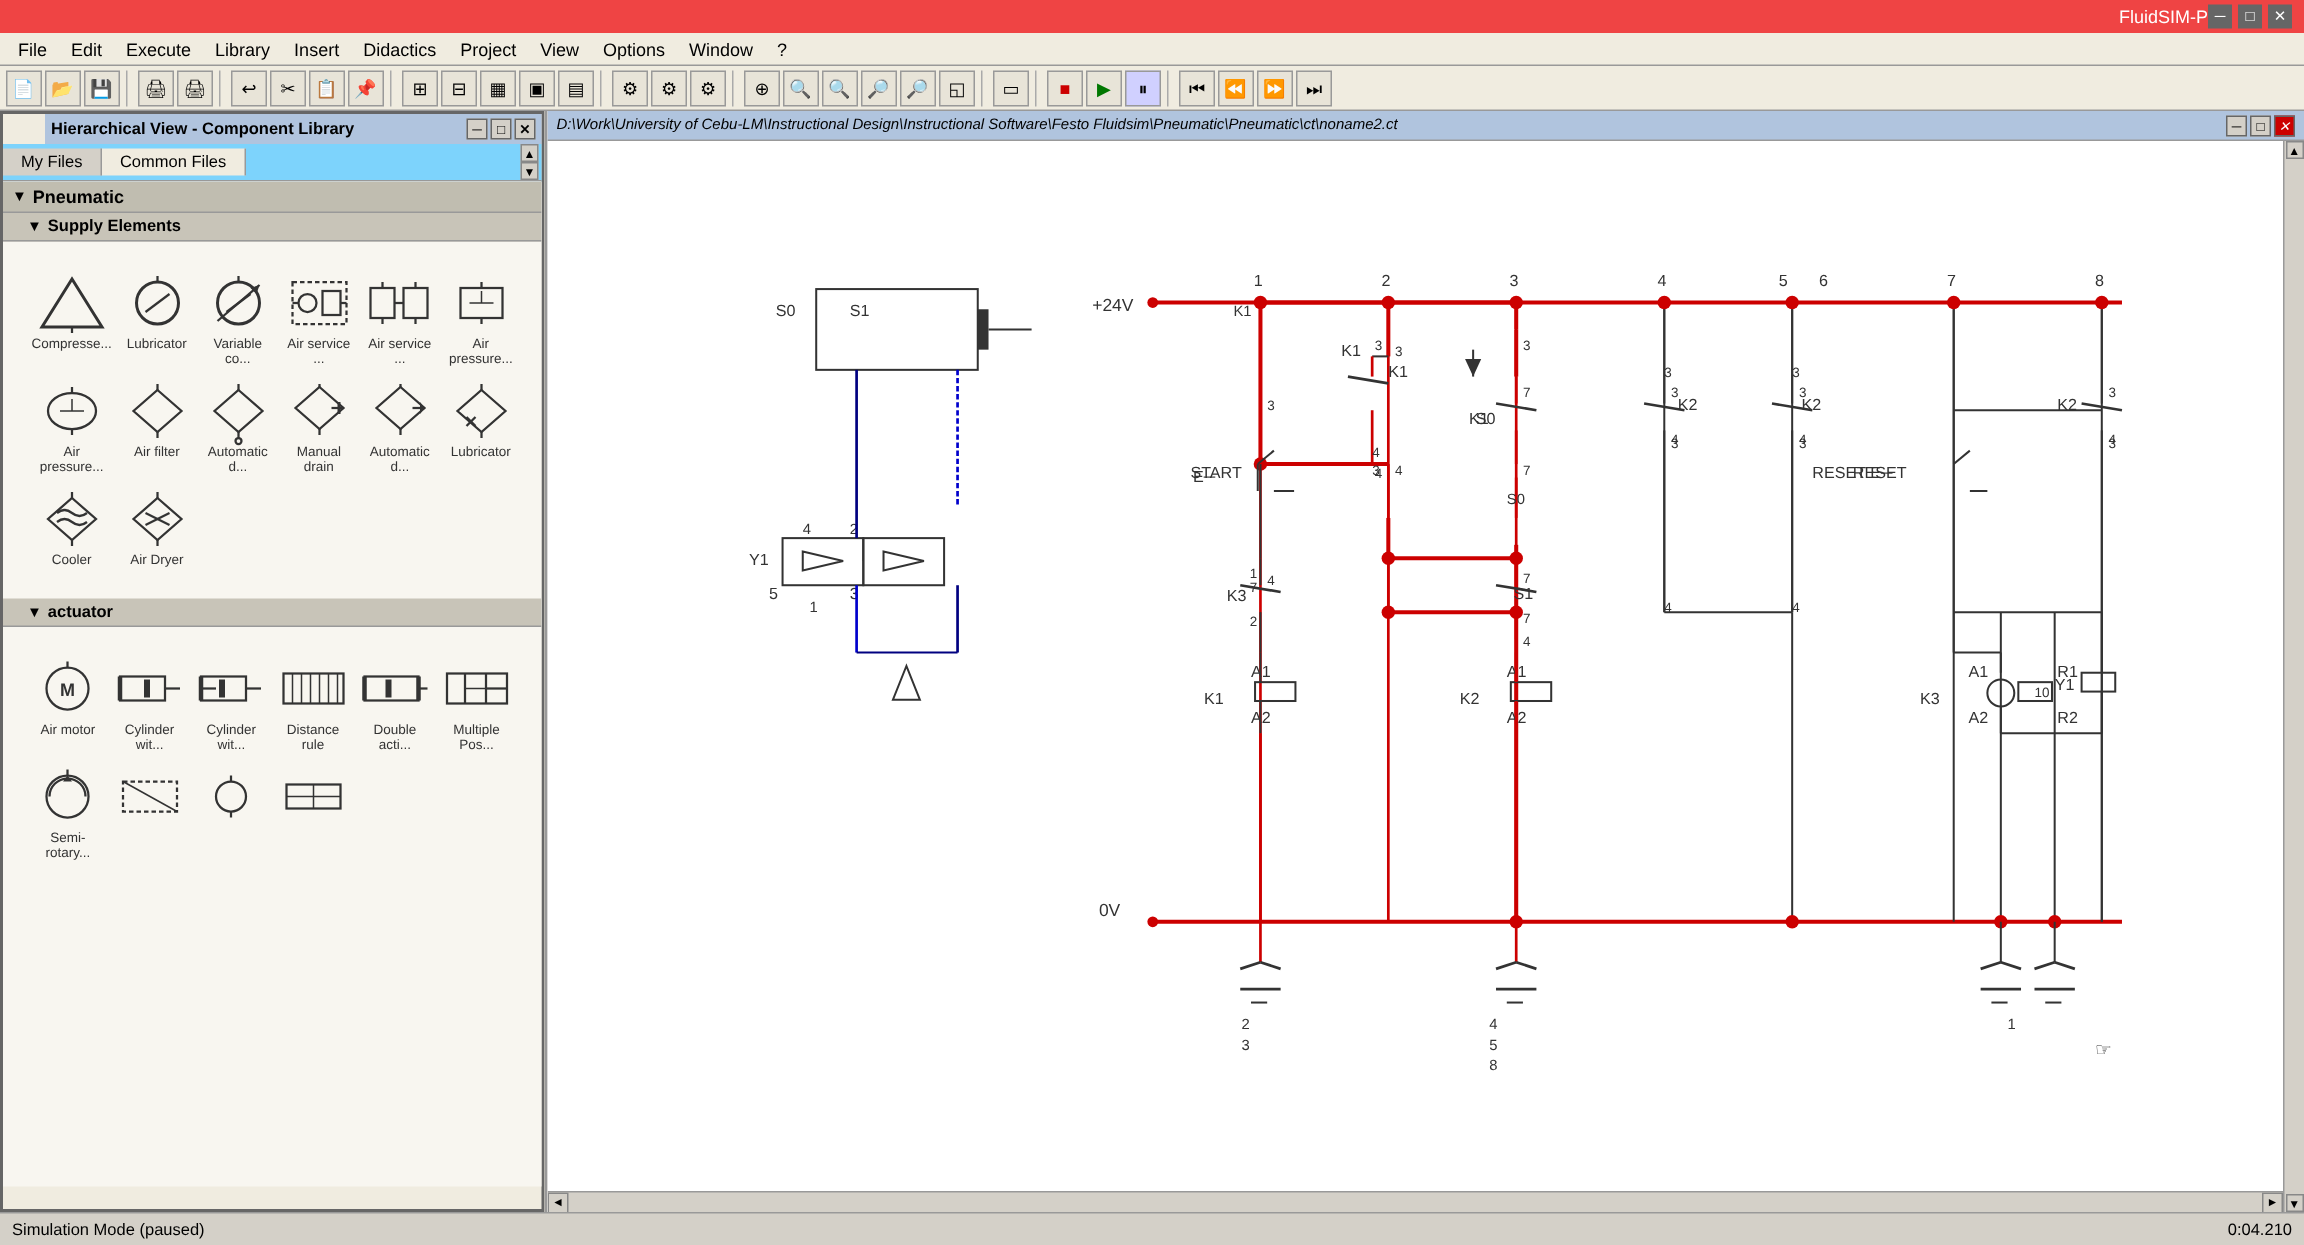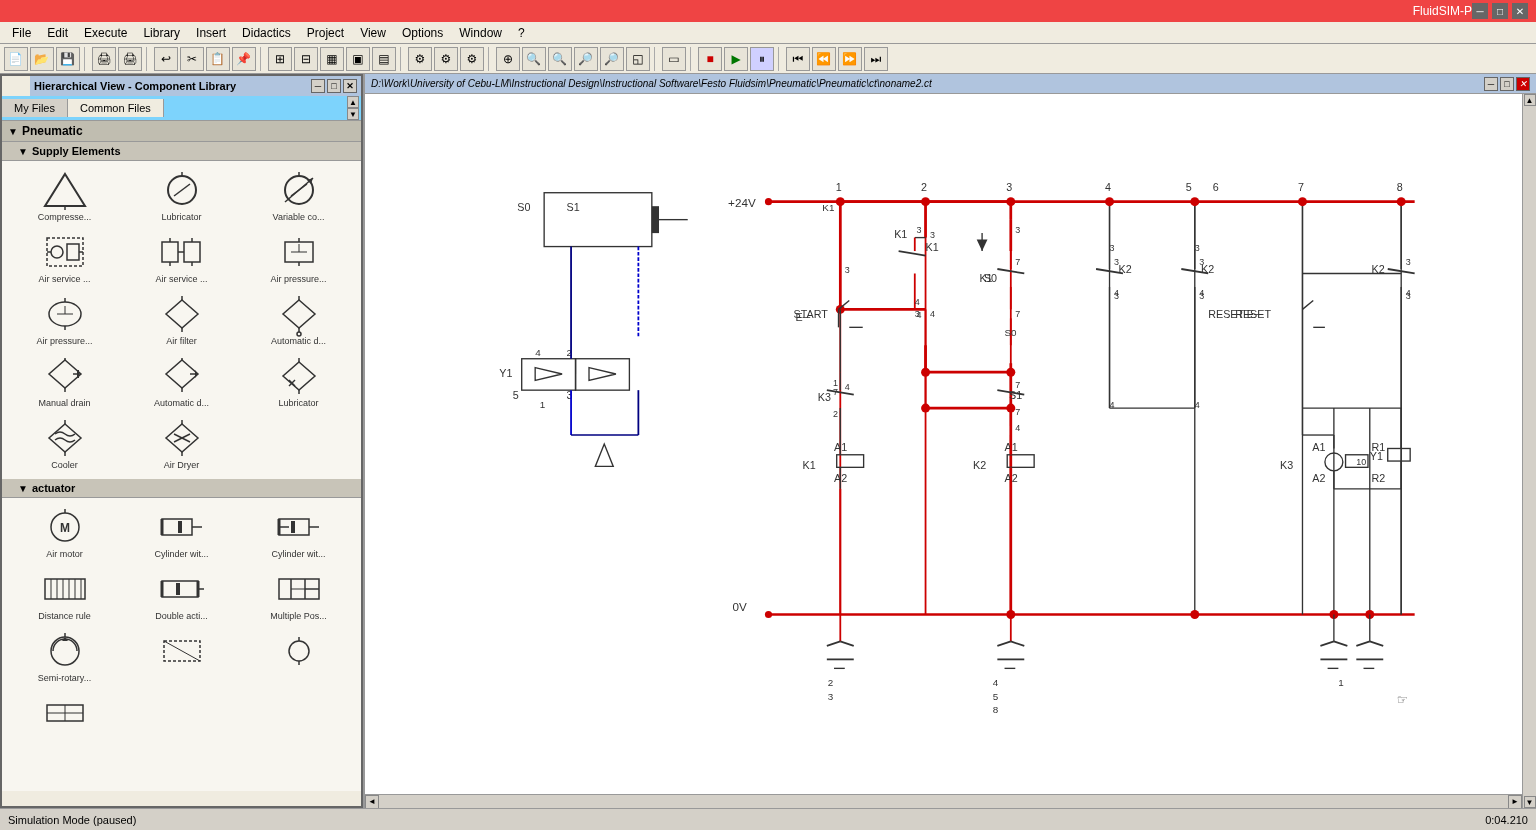--- a/index.html
+++ b/index.html
@@ -133,23 +133,23 @@
       font-weight: bold;
       font-size: 12px;
       border-bottom: 1px solid #999;
       cursor: pointer;
     }
     .tree-section-header .arrow { margin-right: 4px; font-size: 10px; }
 
     
     .comp-grid {
       display: grid;
-      grid-template-columns: repeat(3, 1fr);
+      grid-template-columns: repeat(6, 1fr);
       gap: 0;
-      padding: 4px;
+      padding: 16px;
     }
     .comp-item {
       display: flex;
       flex-direction: column;
       align-items: center;
       padding: 4px 2px;
       cursor: pointer;
       border: 1px solid transparent;
       font-size: 9px;
       text-align: center;

